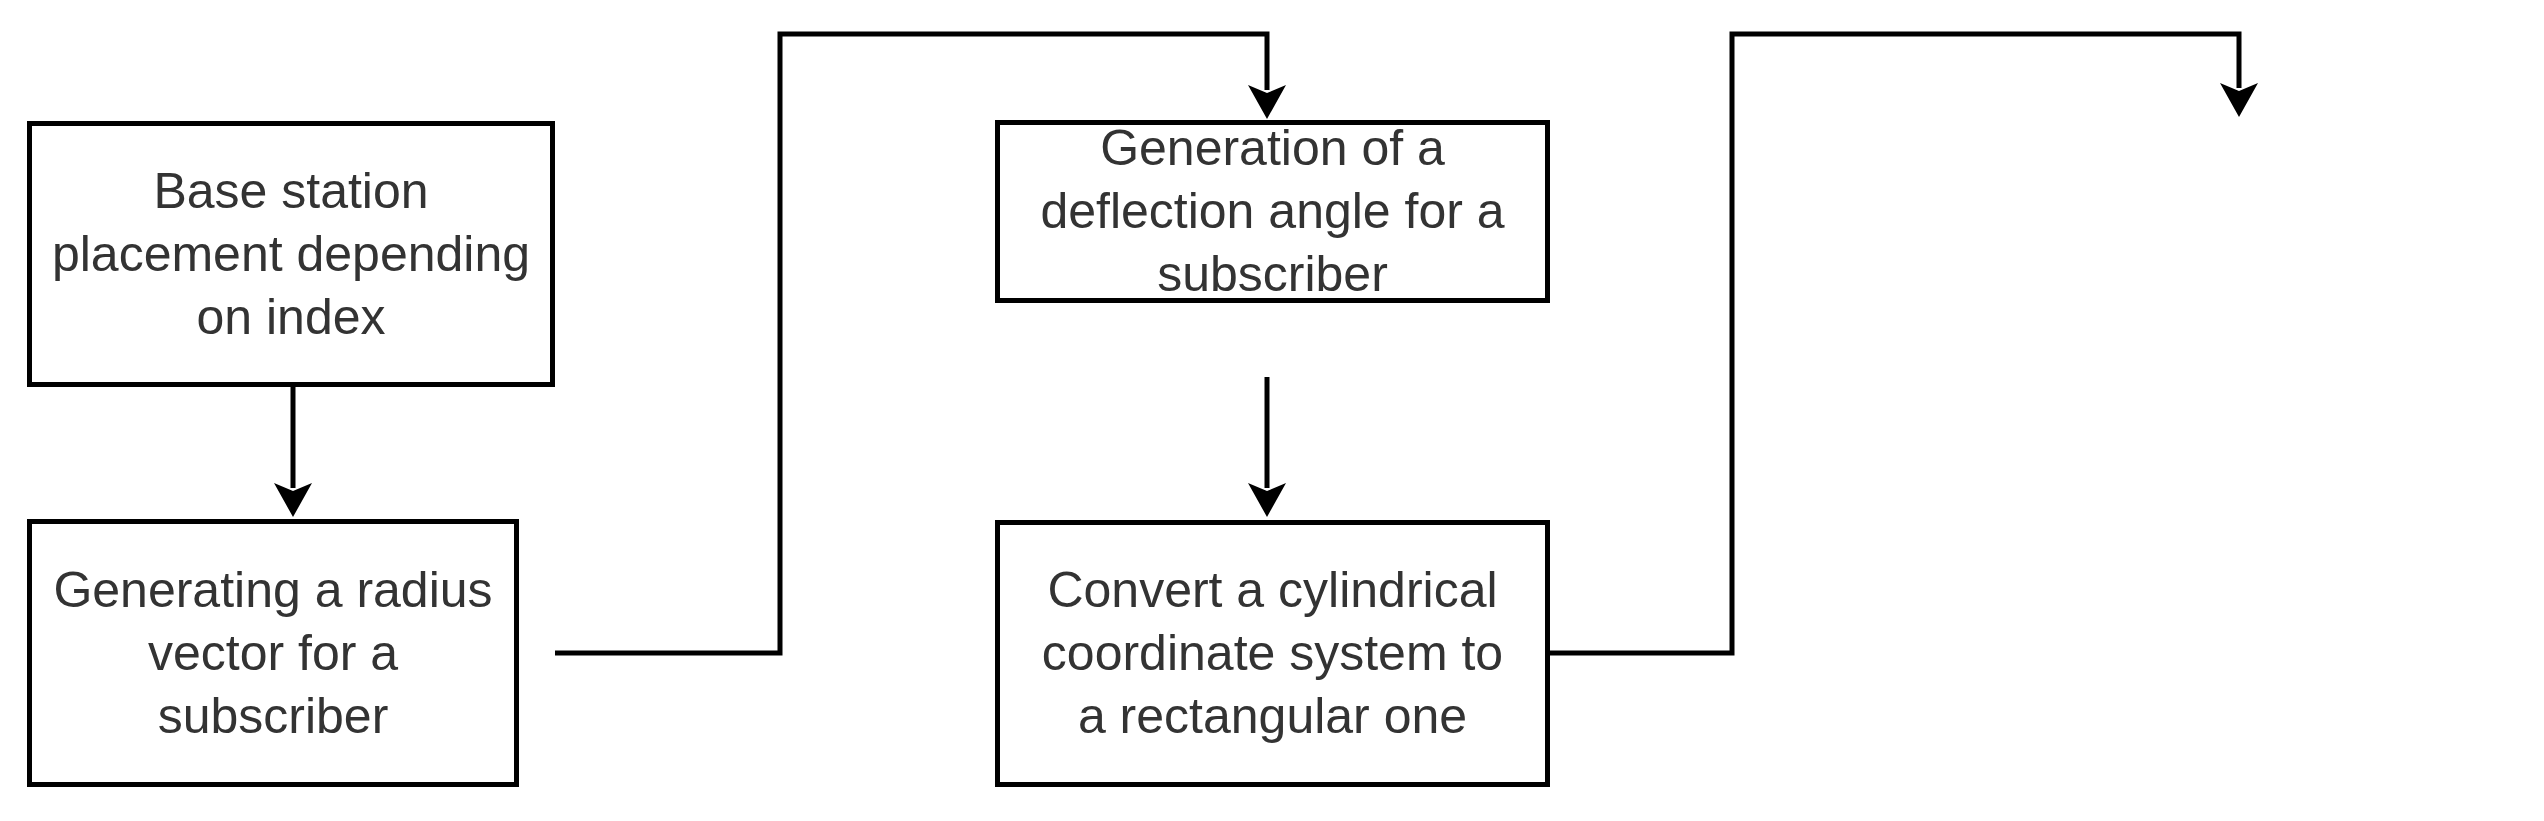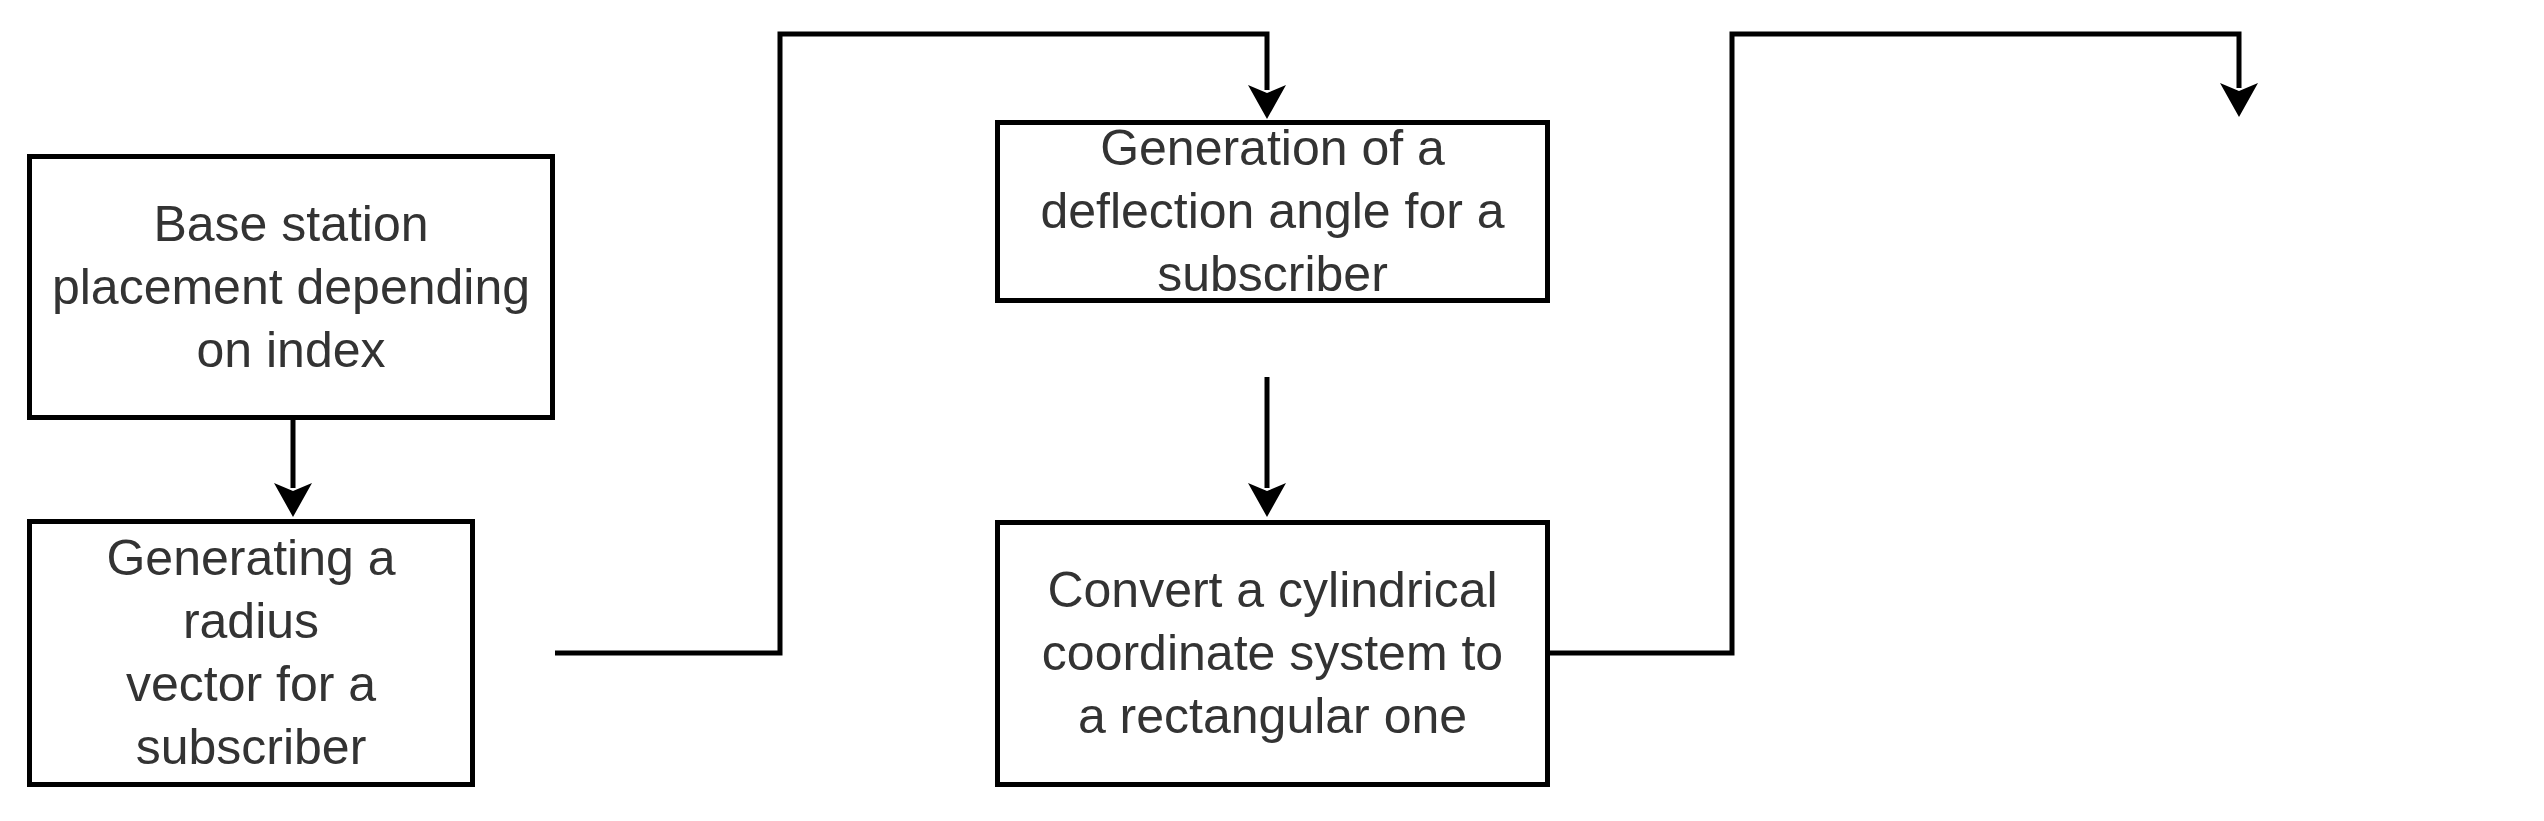--- a/index.html
+++ b/index.html
@@ -30,22 +30,22 @@
     border: 5px solid #000000;
     display: flex;
     align-items: center;
     justify-content: center;
     text-align: center;
     color: #333333;
     font-size: 50px;
     line-height: 63px;
     white-space: pre-line;
   }
-  #node-base-station   { left: 27px;   top: 121px; width: 528px; height: 266px; margin-top: 33px; }
-  #node-radius-vector  { left: 27px;   top: 519px; width: 448px; height: 268px; }
+  #node-base-station   { left: 27px;   top: 121px; width: 528px; height: 266px; }
+  #node-radius-vector  { left: 27px;   top: 519px; width: 492px; height: 268px; }
   #node-deflection     { left: 995px;  top: 120px; width: 555px; height: 183px; }
   #node-convert        { left: 995px;  top: 520px; width: 555px; height: 267px; }
   #node-place          { left: 1962px; top: 120px; width: 554px; height: 268px; }
 </style>
 </head>
 <body>
 
 <div class="canvas">
 
   <svg class="edges-layer" width="2544" height="821" viewBox="0 0 2544 821" xmlns="http://www.w3.org/2000/svg">

